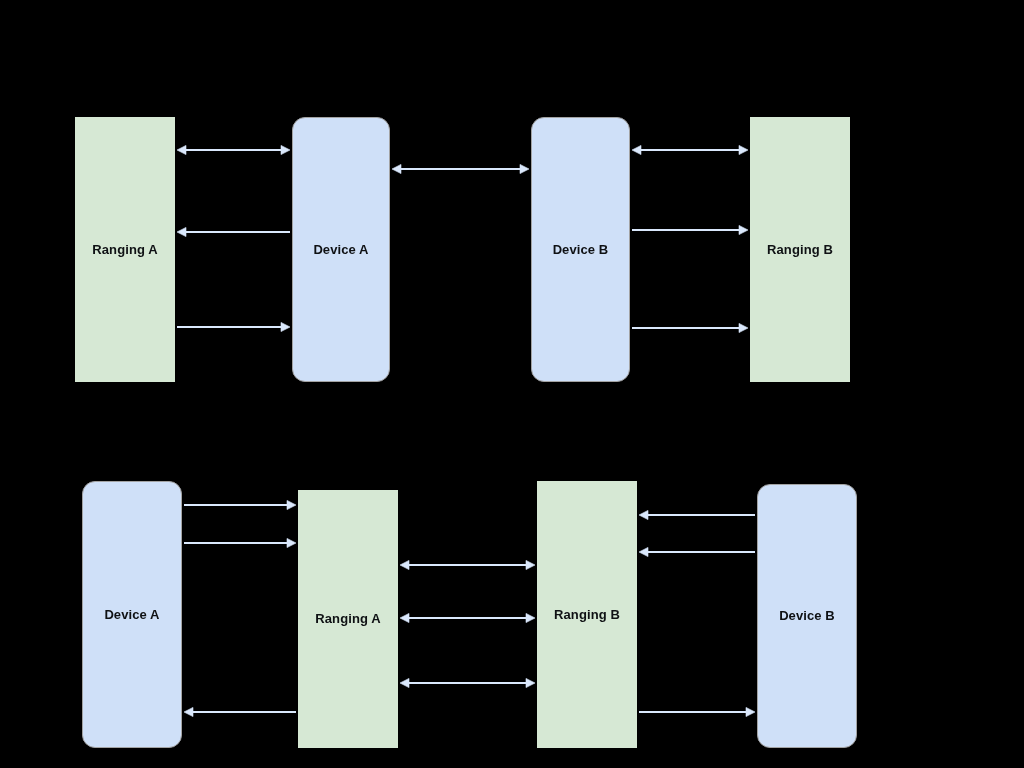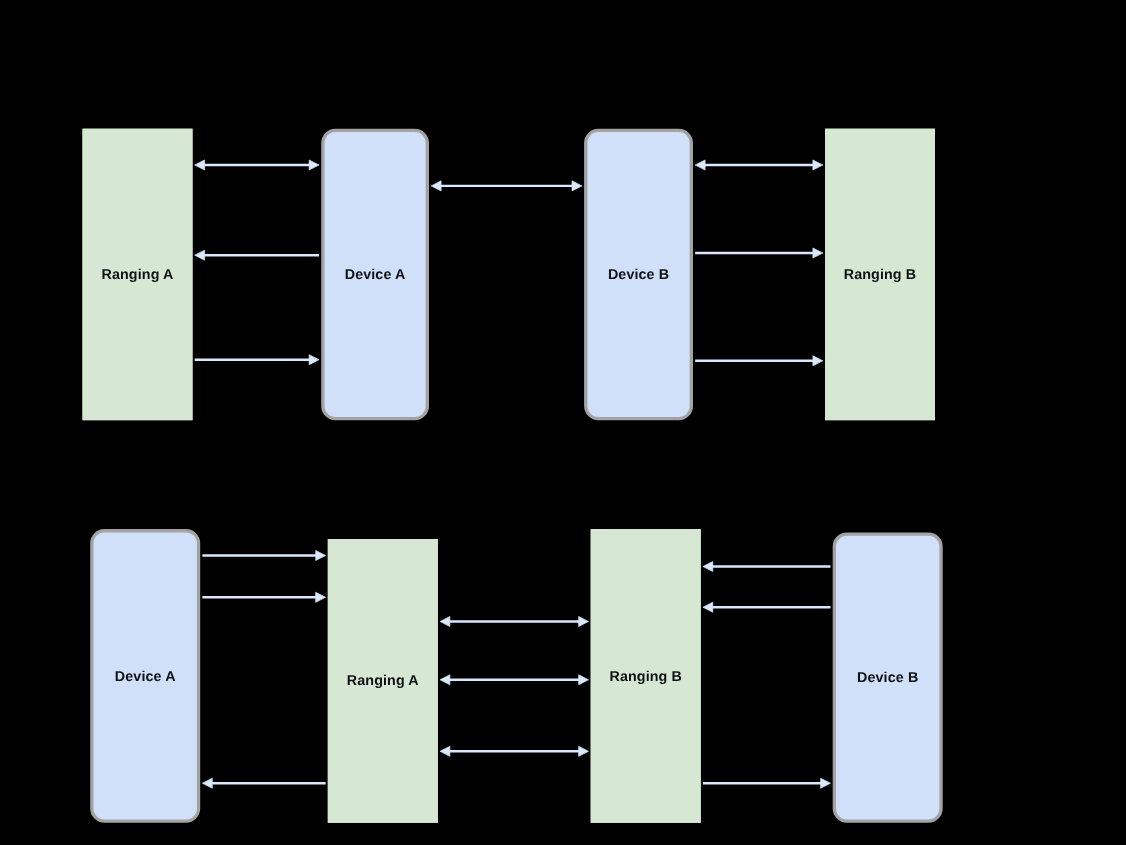--- a/index.html
+++ b/index.html
@@ -34,21 +34,21 @@
     line-height: 1.2;
   }
   .node.green {
     background: #d6e8d4;
     border: 1px solid #d6e8d4;
     border-radius: 0;
     justify-content: center;
   }
   .node.blue {
     background: #cfe0f8;
-    border: 3px solid #a3a3a3;
+    border: 1px solid #a3a3a3;
     border-radius: 13px;
   }
   .node-label {
     pointer-events: none;
     white-space: nowrap;
   }
   .edge {
     position: absolute;
     pointer-events: none;
   }

